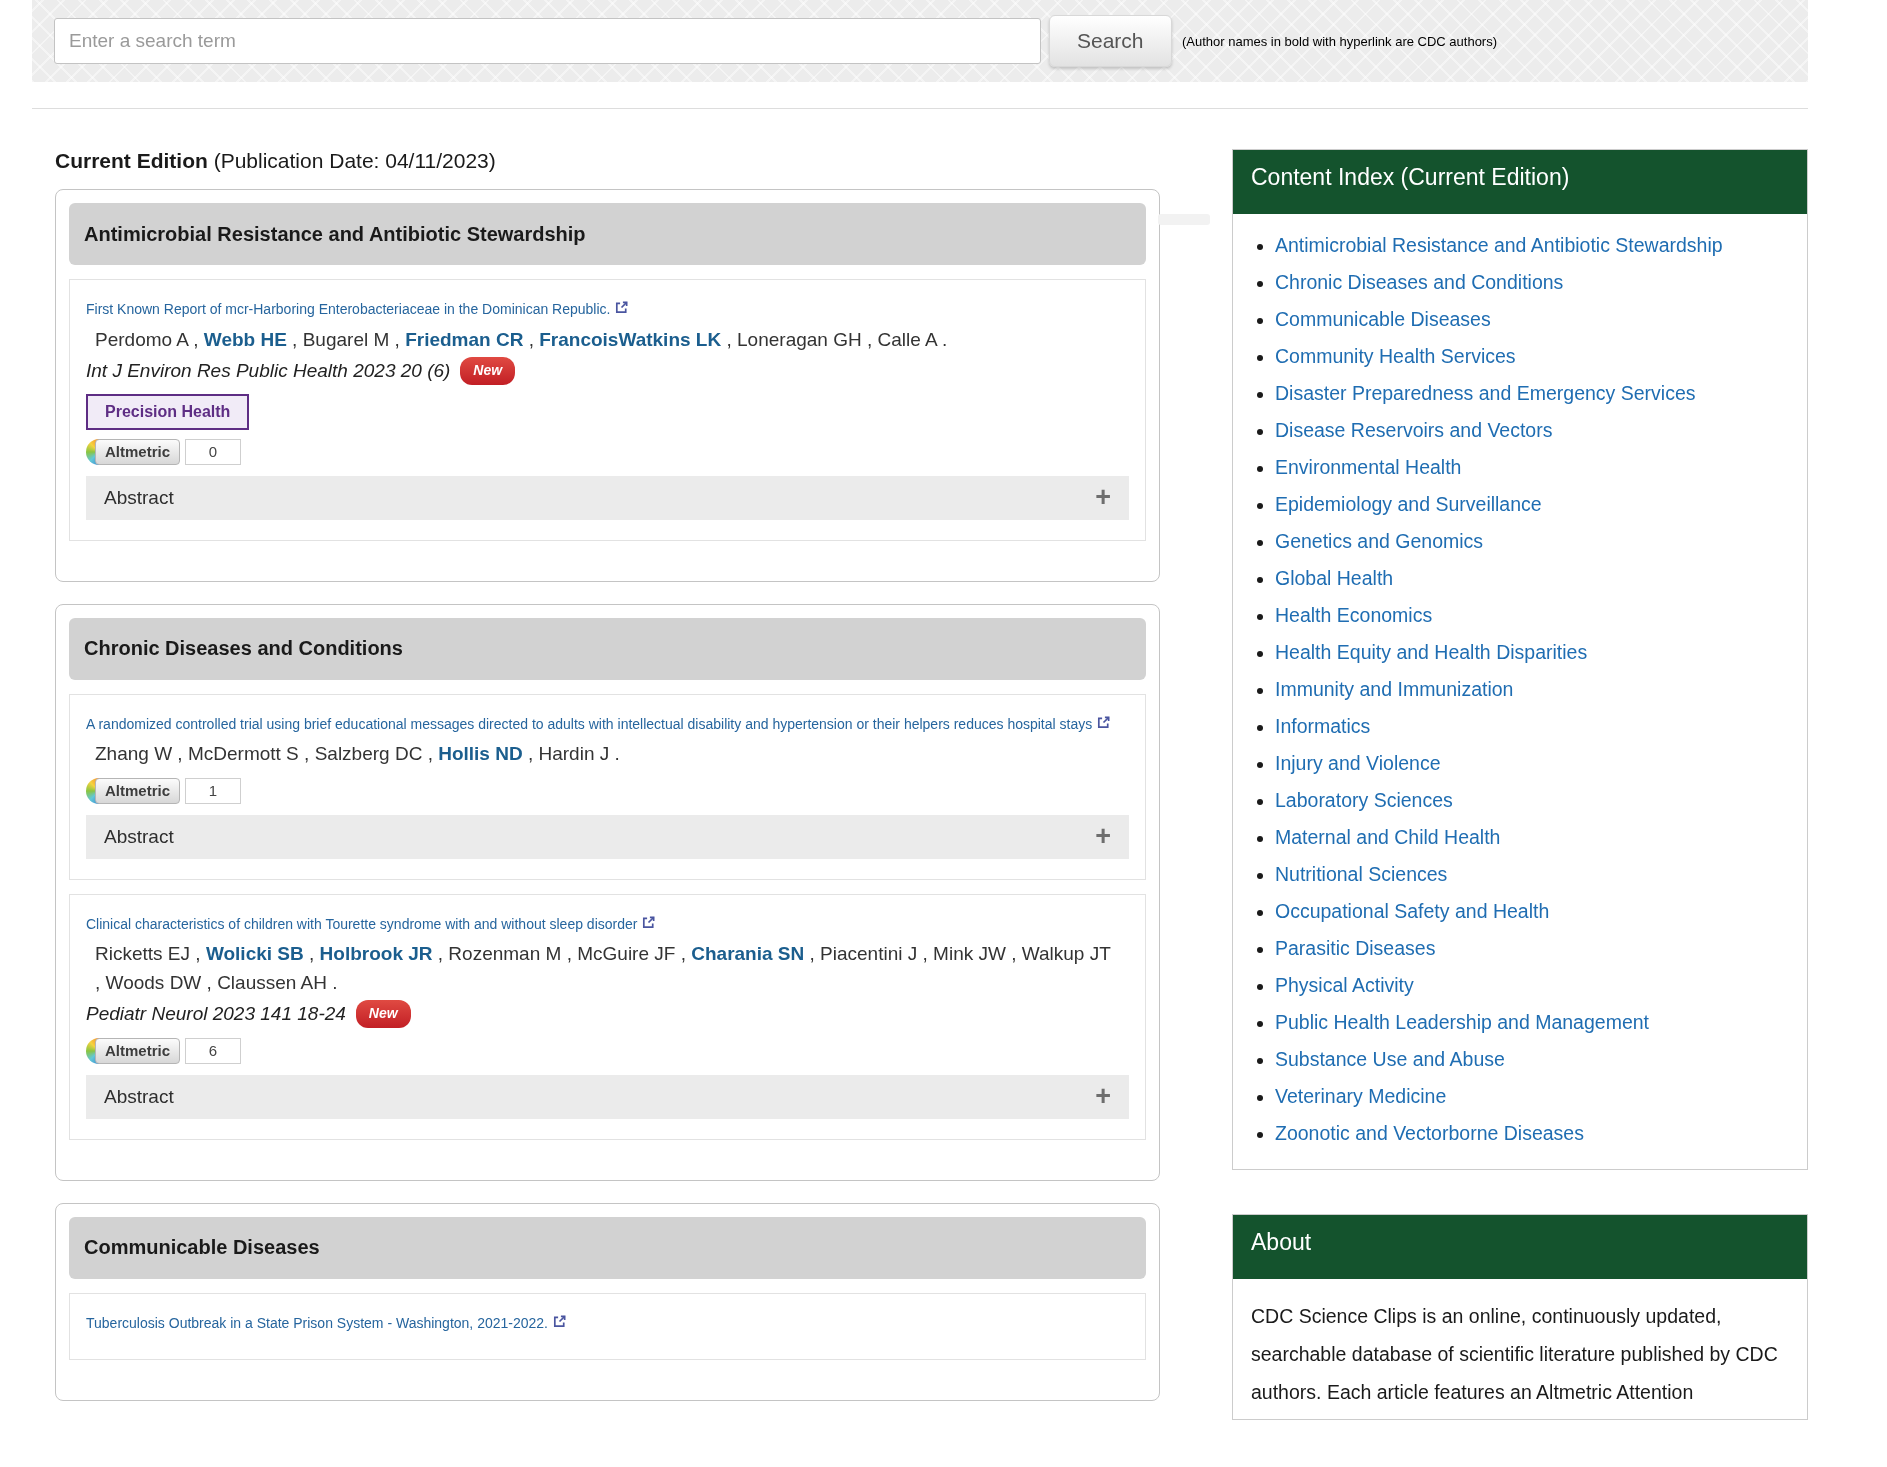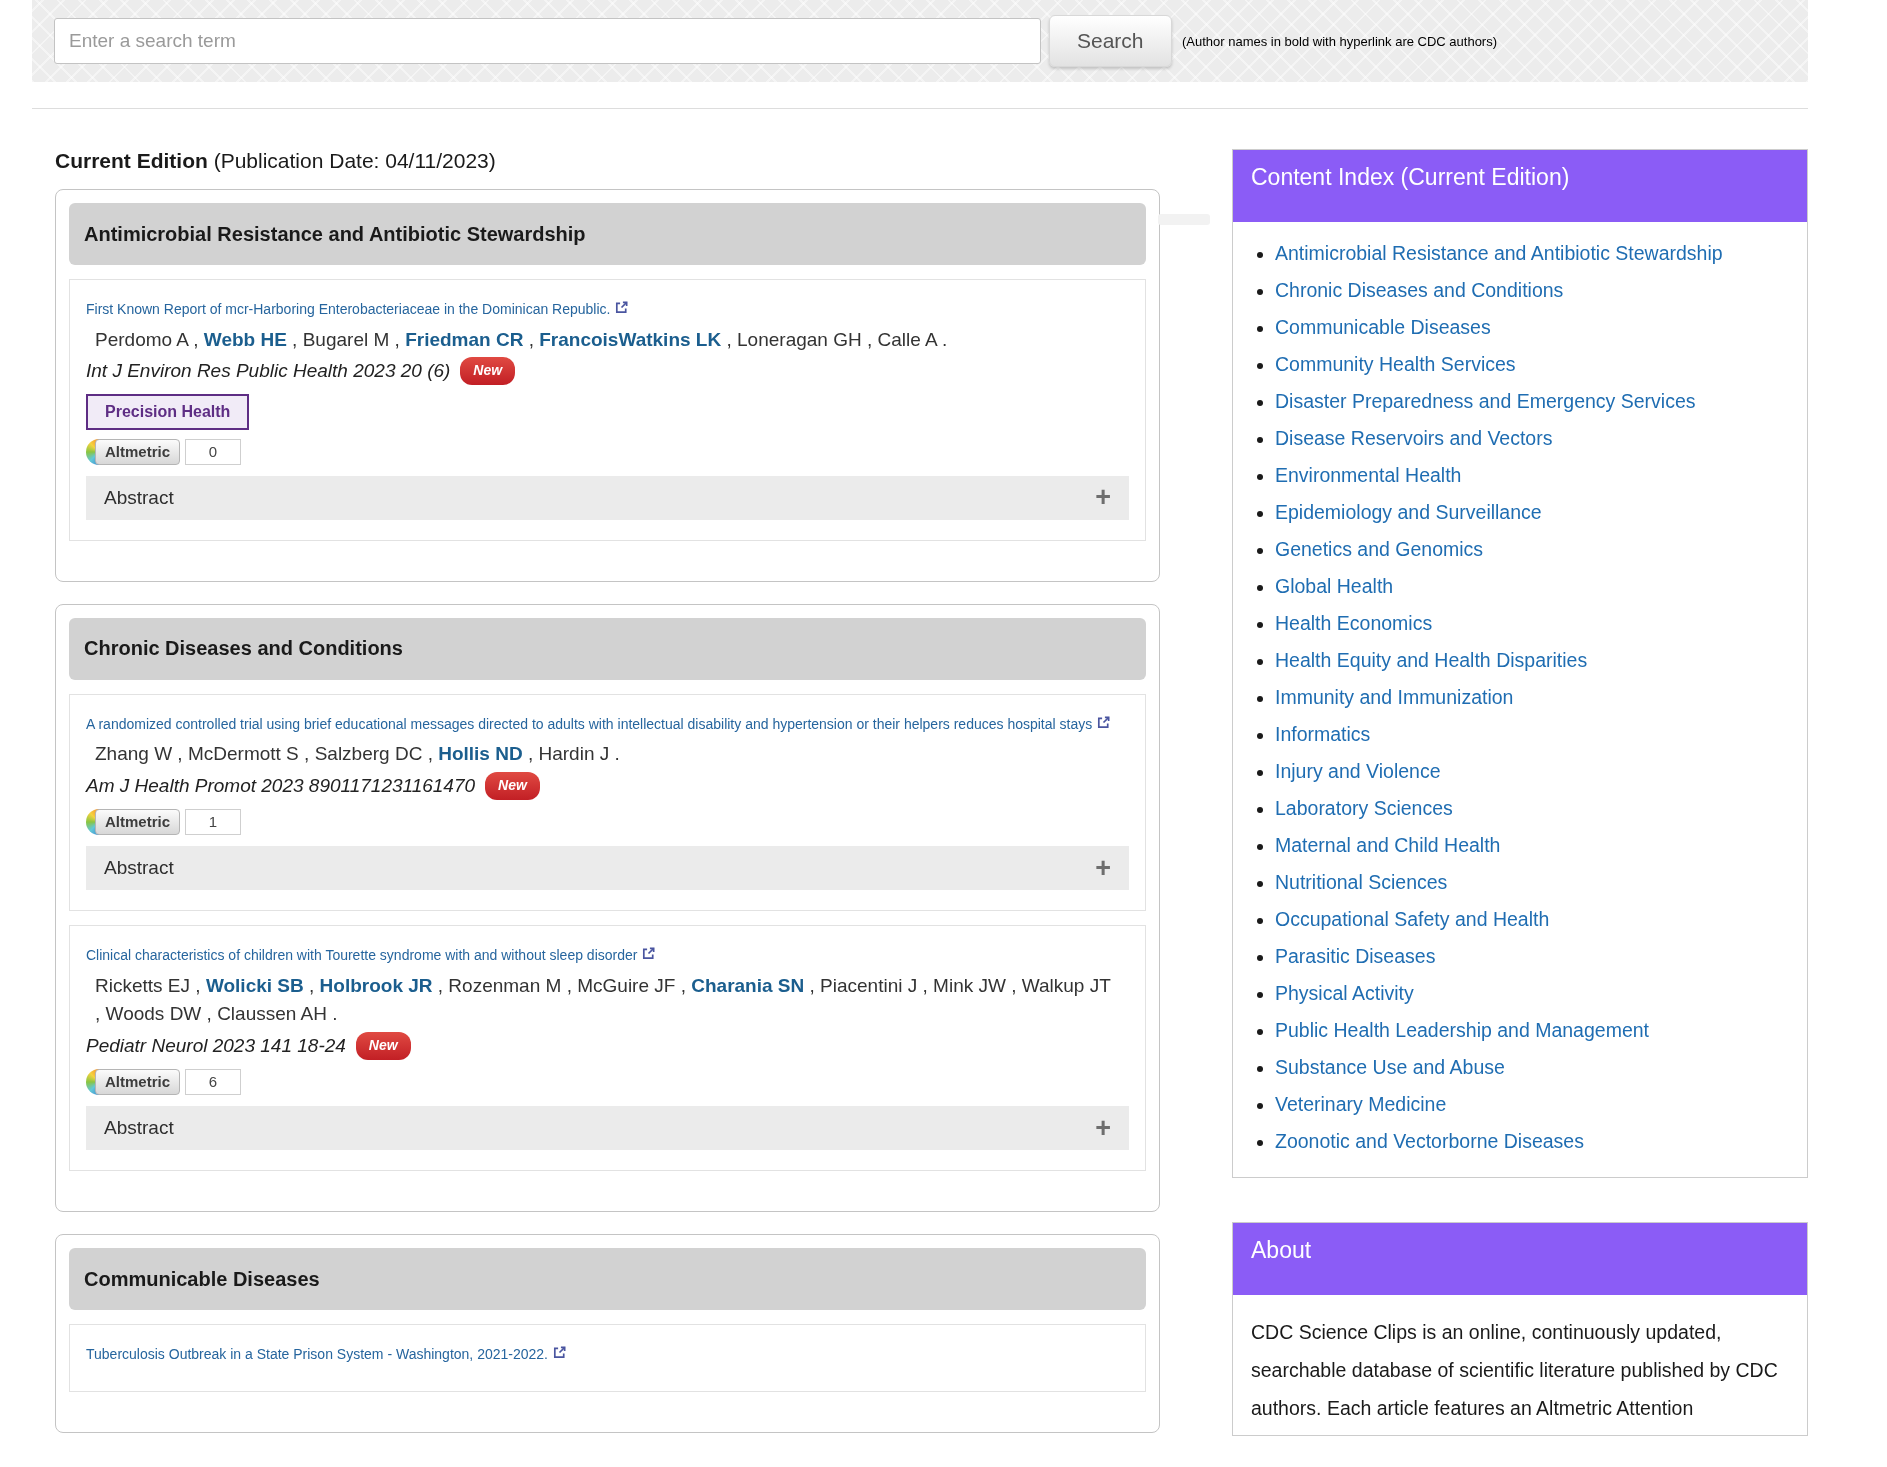--- a/index.html
+++ b/index.html
@@ -95,21 +95,21 @@
   .abstract-bar {
     background:#ebebeb; display:flex; align-items:center; justify-content:space-between;
     padding:0 18px; height:44px; margin-top:4px; cursor:pointer;
   }
   .abstract-label { font-size:19px; color:#2e2e2e; }
   .plus { color:#6e6e6e; font-size:27px; font-weight:bold; line-height:1; }
 
   
   .panel { border:1px solid #ccc; background:#fff; }
   .panel + .panel { margin-top:44px; }
-  .panel-header { background:#8b5cf6; color:#fff; font-size:23px; padding:14px 18px 31px; }
+  .panel-header { background:#14532d; color:#fff; font-size:23px; padding:14px 18px 23px; }
   #index-list { margin:20px 0 24px; padding-left:42px; }
   #index-list li { margin:0 0 14px; color:#1a1a1a; }
   #index-list a { color:#1f6db2; text-decoration:none; font-size:19.5px; cursor:pointer; }
   .about-body { padding:18px 18px 8px; font-size:19.5px; line-height:1.95; color:#1a1a1a; }
 
   .mini-box { position:absolute; left:1158px; top:214px; width:52px; height:11px; background:#f2f2f2; border-radius:3px; }
 </style>
 </head>
 <body>
 
@@ -156,21 +156,20 @@
   <section class="card">
     <header class="card-header">Chronic Diseases and Conditions</header>
     <div class="articles">
   <article class="article">
     <p class="title-line"><a href="#" class="title-link">A randomized controlled trial using brief educational messages directed to adults with intellectual disability and hypertension or their helpers reduces hospital stays</a><span class="ext-icon"><svg width="15" height="15" viewBox="0 0 16 16">
                       <path d="M6.5 3.5H3v9.5h9.5V9" fill="none" stroke="#4a55a0" stroke-width="1.8"></path>
                       <path d="M9.5 2.5h4v4" fill="none" stroke="#4a55a0" stroke-width="1.8"></path>
                       <path d="M13.5 2.5L8 8" stroke="#4a55a0" stroke-width="1.8"></path>
                     </svg></span></p>
     <p class="authors"><span>Zhang W</span> , <span>McDermott S</span> , <span>Salzberg DC</span> , <a href="#" class="cdc-author">Hollis ND</a> , <span>Hardin J</span> .</p>
-    <p class="journal-line"><em class="journal">Am J Health Promot 2023 8901171231161470</em><span class="new-badge">New</span></p>
 
     <div class="altmetric">
       <span class="donut"></span>
       <span class="alt-label">Altmetric</span>
       <span class="alt-score">1</span>
     </div>
     <div class="abstract-bar">
       <span class="abstract-label">Abstract</span>
       <span class="plus">+</span>
     </div>

